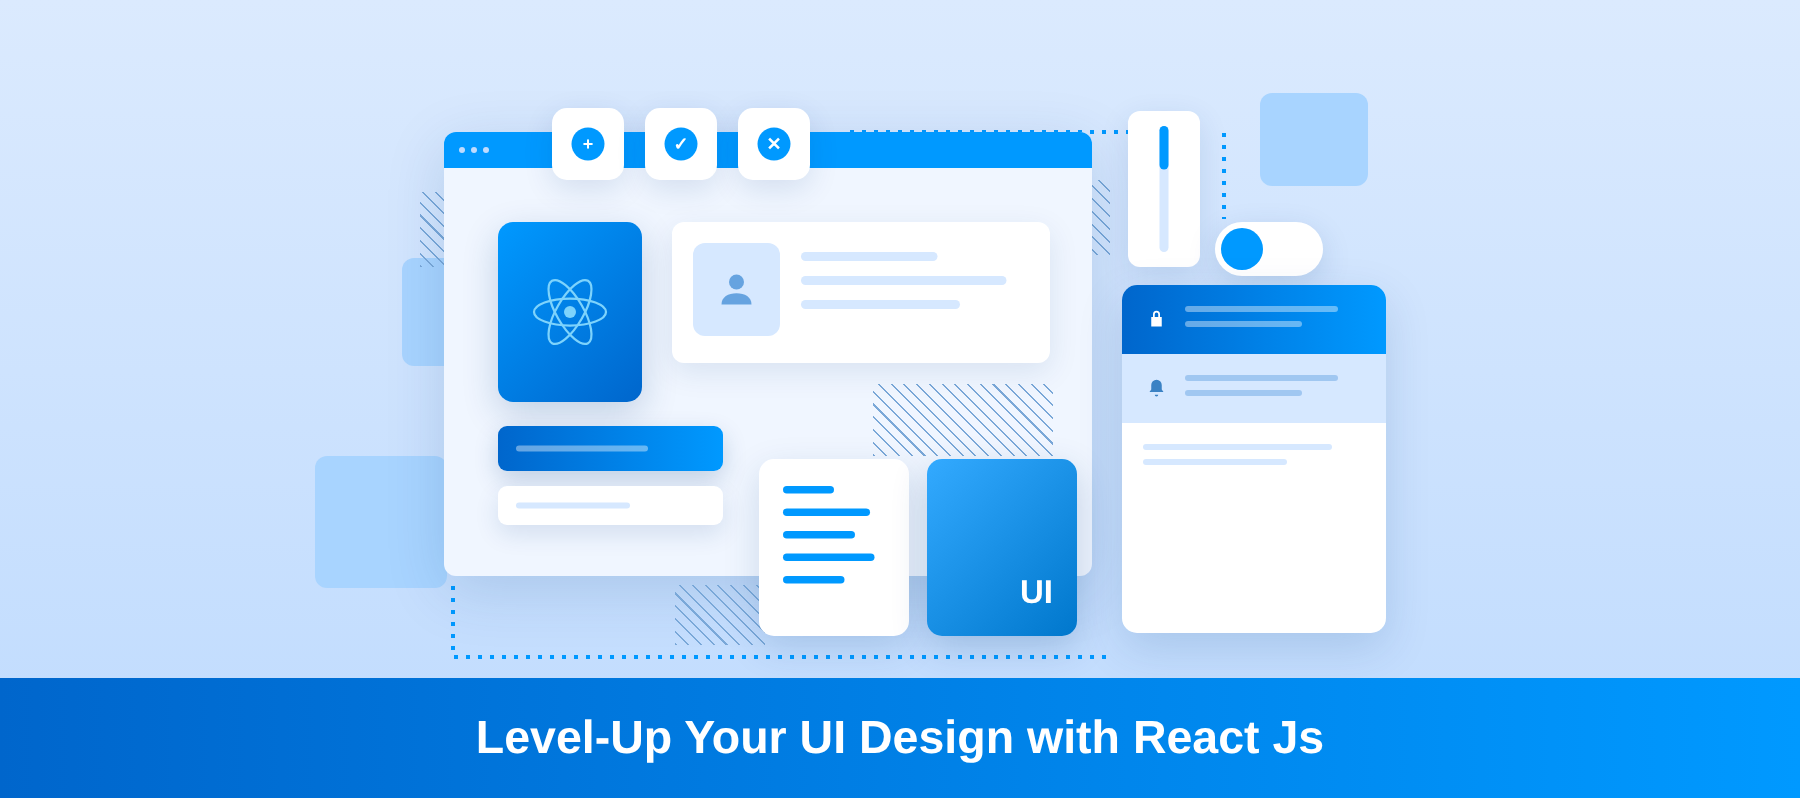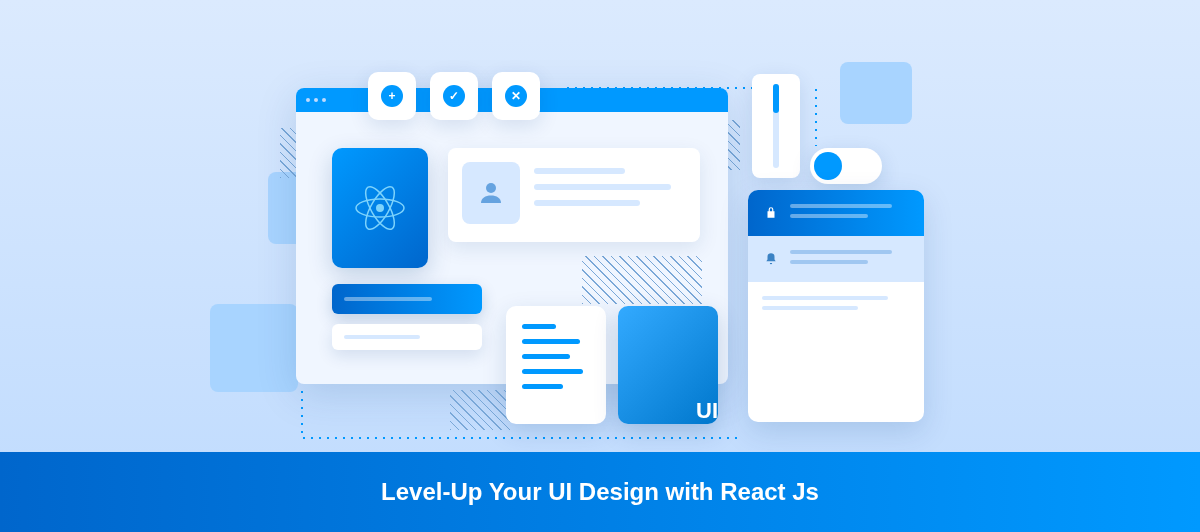--- a/index.html
+++ b/index.html
@@ -1,19 +1,19 @@
 <!DOCTYPE html>
 <html><head>
 <meta charset="utf-8">
 <style>
 *{margin:0;padding:0;box-sizing:border-box}
 body{width:1200px;height:532px;background:linear-gradient(180deg,#dbeafe 0%,#bfdbfe 100%);font-family:-apple-system,BlinkMacSystemFont,'Segoe UI',sans-serif;position:relative;overflow:hidden}
 .canvas{position:relative;width:100%;height:452px}
 .footer{position:absolute;bottom:0;left:0;right:0;height:80px;background:linear-gradient(90deg,#0066cc 0%,#0099ff 100%);display:flex;align-items:center;justify-content:center}
-.footer-text{color:#fff;font-size:24px;font-weight:700}
+.footer-text{color:#fff;font-size:31px;font-weight:700}
 
 
 .window{position:absolute;left:296px;top:88px;width:432px;height:296px;background:#f0f6ff;border-radius:8px;box-shadow:0 10px 40px rgba(0,60,120,0.15)}
 .window-header{height:24px;background:#0099ff;border-radius:8px 8px 0 0;display:flex;align-items:center;padding:0 10px;gap:4px}
 .window-dot{width:4px;height:4px;border-radius:50%;background:#bfdbfe}
 
 
 .action-btns{position:absolute;left:368px;top:72px;display:flex;gap:14px}
 .action-btn{width:48px;height:48px;background:#fff;border-radius:10px;box-shadow:0 6px 20px rgba(0,60,120,0.12);display:flex;align-items:center;justify-content:center}
 .action-circle{width:22px;height:22px;border-radius:50%;background:#0099ff;display:flex;align-items:center;justify-content:center;color:#fff;font-size:12px;font-weight:bold}
@@ -41,21 +41,21 @@
 
 .doc-card{position:absolute;left:506px;top:306px;width:100px;height:118px;background:#fff;border-radius:10px;box-shadow:0 8px 24px rgba(0,60,120,0.15);padding:18px 16px;display:flex;flex-direction:column;gap:10px}
 .doc-line{height:5px;background:#0099ff;border-radius:3px}
 .doc-line:nth-child(1){width:50%}
 .doc-line:nth-child(2){width:85%}
 .doc-line:nth-child(3){width:70%}
 .doc-line:nth-child(4){width:90%}
 .doc-line:nth-child(5){width:60%}
 
 
-.ui-card{position:absolute;left:618px;top:306px;width:100px;height:118px;background:linear-gradient(135deg,#33aaff 0%,#0077cc 100%);border-radius:10px;box-shadow:0 8px 24px rgba(0,60,120,0.2);display:flex;align-items:flex-end;justify-content:flex-end;}
+.ui-card{position:absolute;left:618px;top:306px;width:100px;height:118px;background:linear-gradient(135deg,#33aaff 0%,#0077cc 100%);border-radius:10px;box-shadow:0 8px 24px rgba(0,60,120,0.2);display:flex;align-items:flex-end;justify-content:flex-end;padding:16px}
 .ui-text{color:#fff;font-size:22px;font-weight:700}
 
 
 .right-panel{position:absolute;left:748px;top:190px;width:176px;height:232px;background:#fff;border-radius:10px;box-shadow:0 10px 30px rgba(0,60,120,0.15);overflow:hidden;display:flex;flex-direction:column}
 .notif{padding:14px;display:flex;align-items:flex-start;gap:10px}
 .notif.blue{background:linear-gradient(90deg,#0066cc,#0099ff)}
 .notif.light{background:#d6e8ff}
 .notif.white{background:#fff}
 .notif-icon{width:18px;height:18px;flex-shrink:0;display:flex;align-items:center;justify-content:center}
 .notif-lines{flex:1;display:flex;flex-direction:column;gap:6px}

